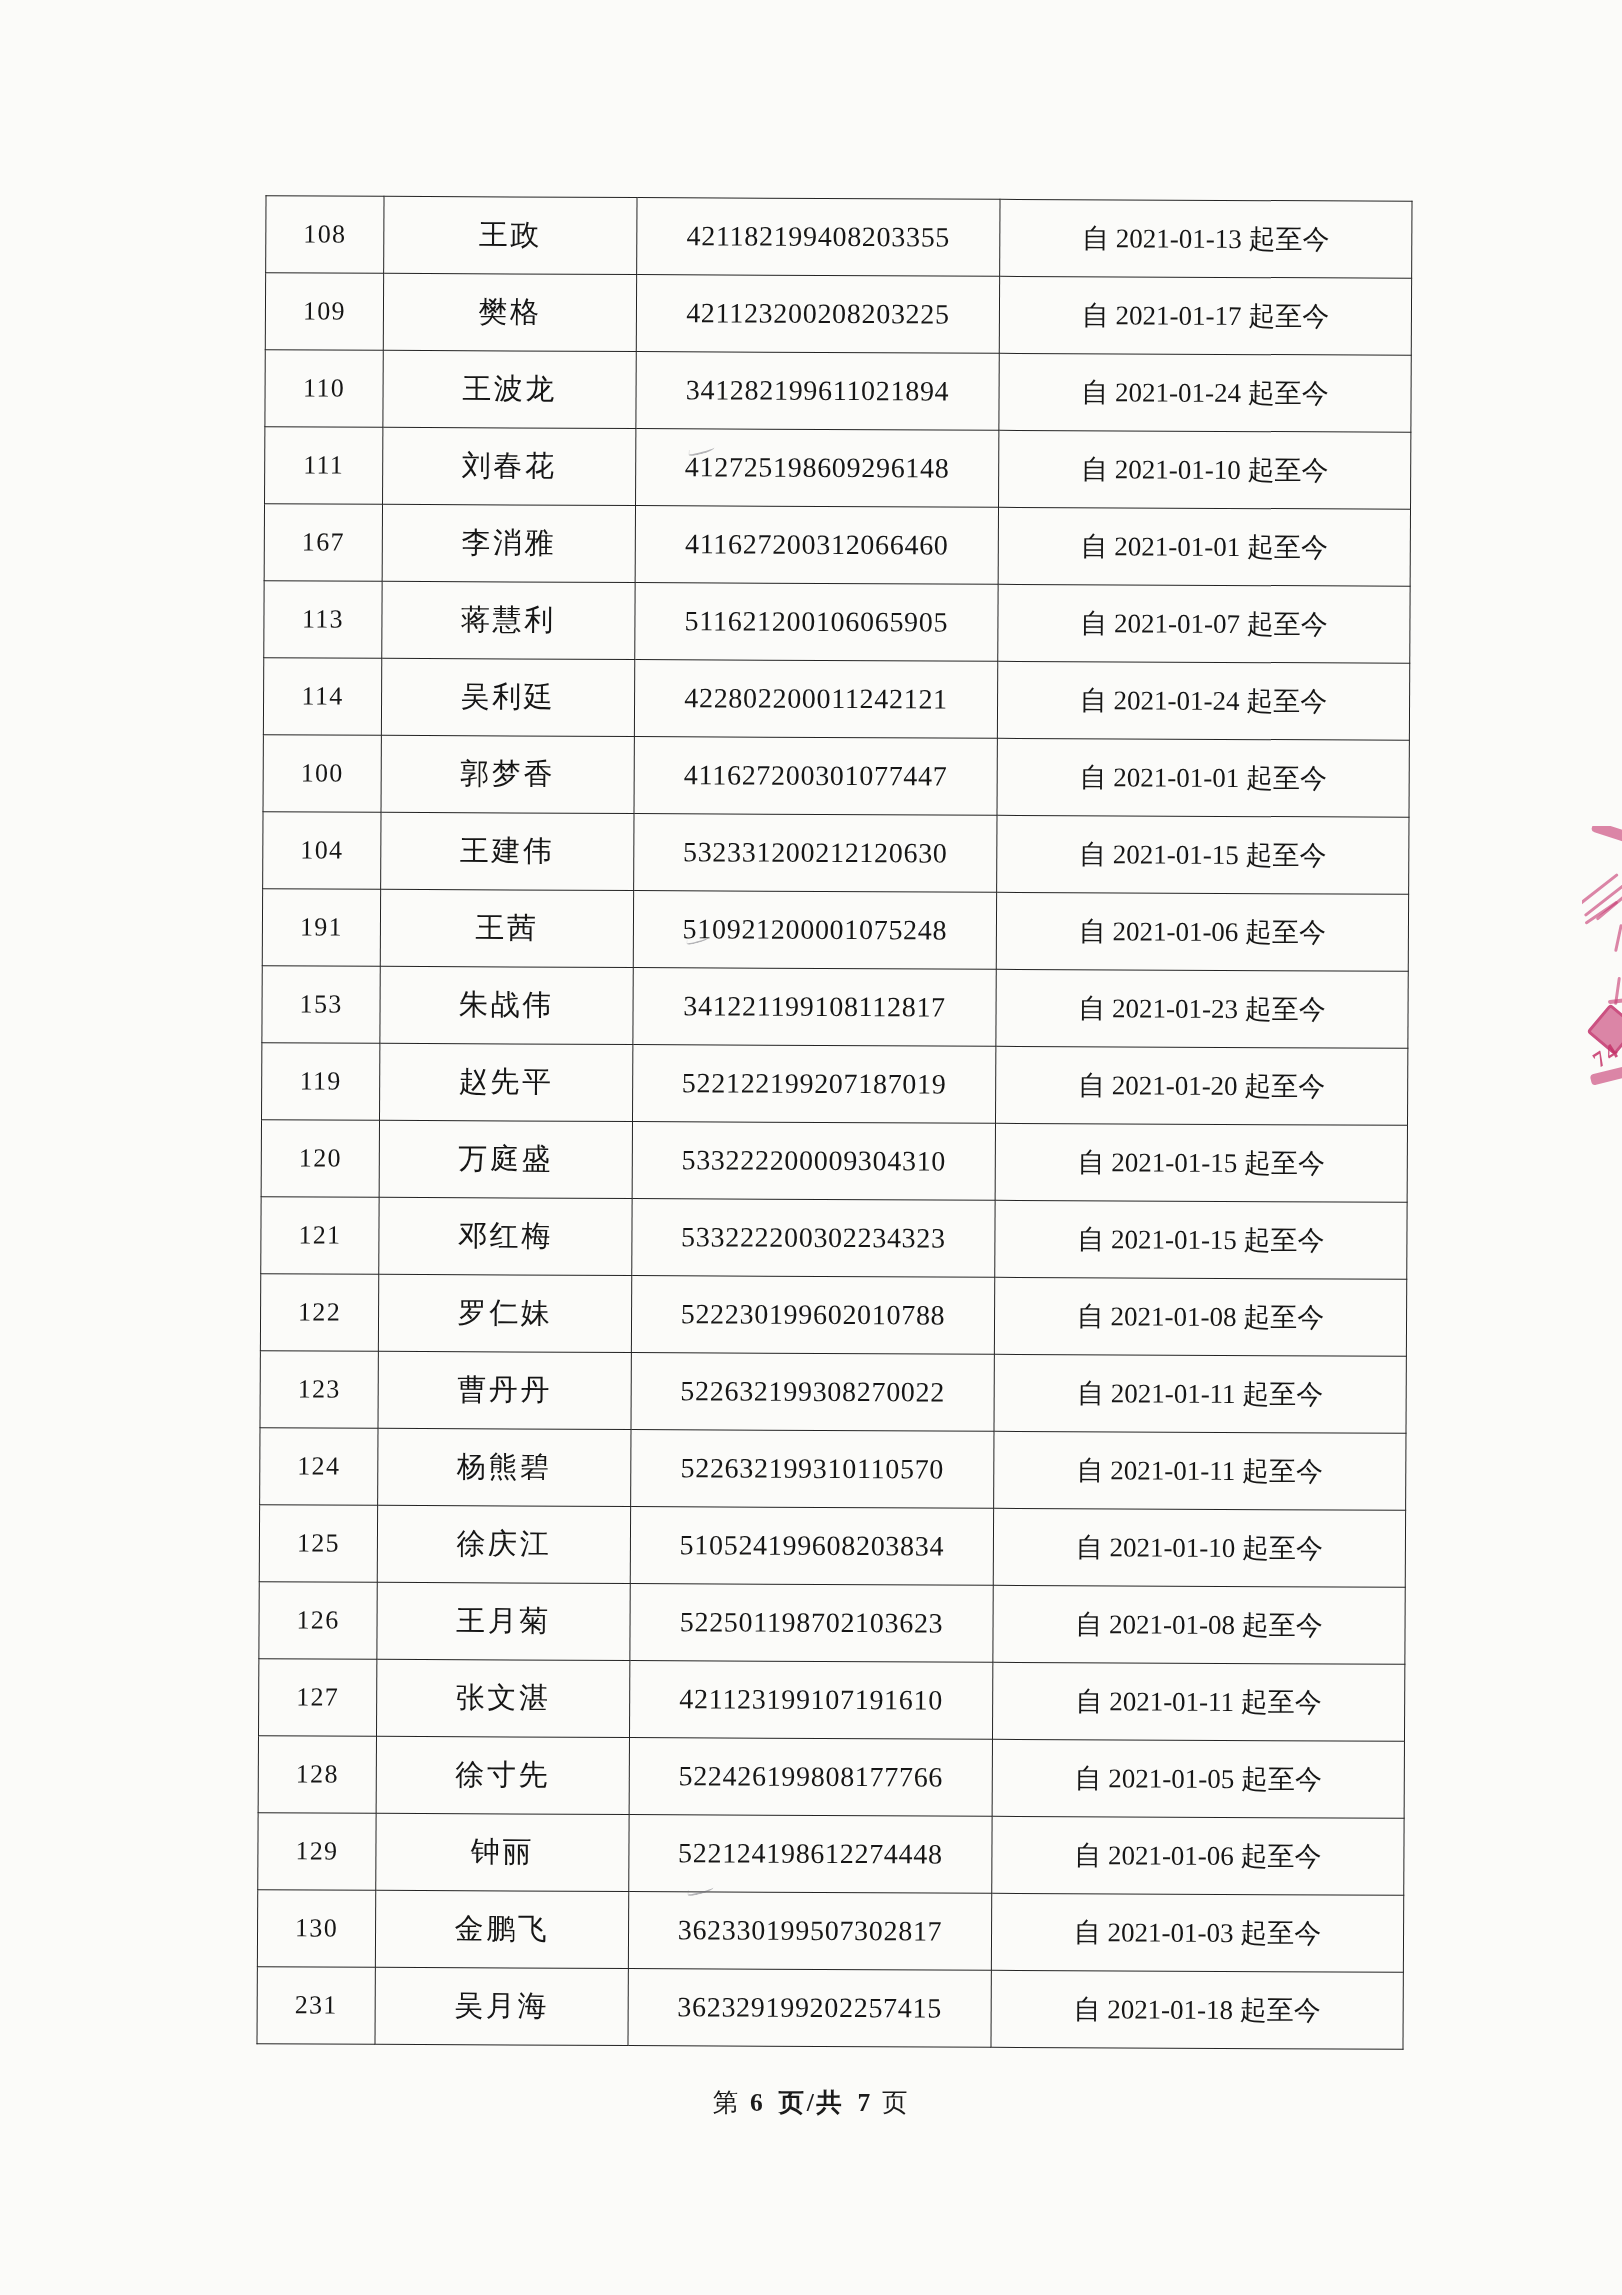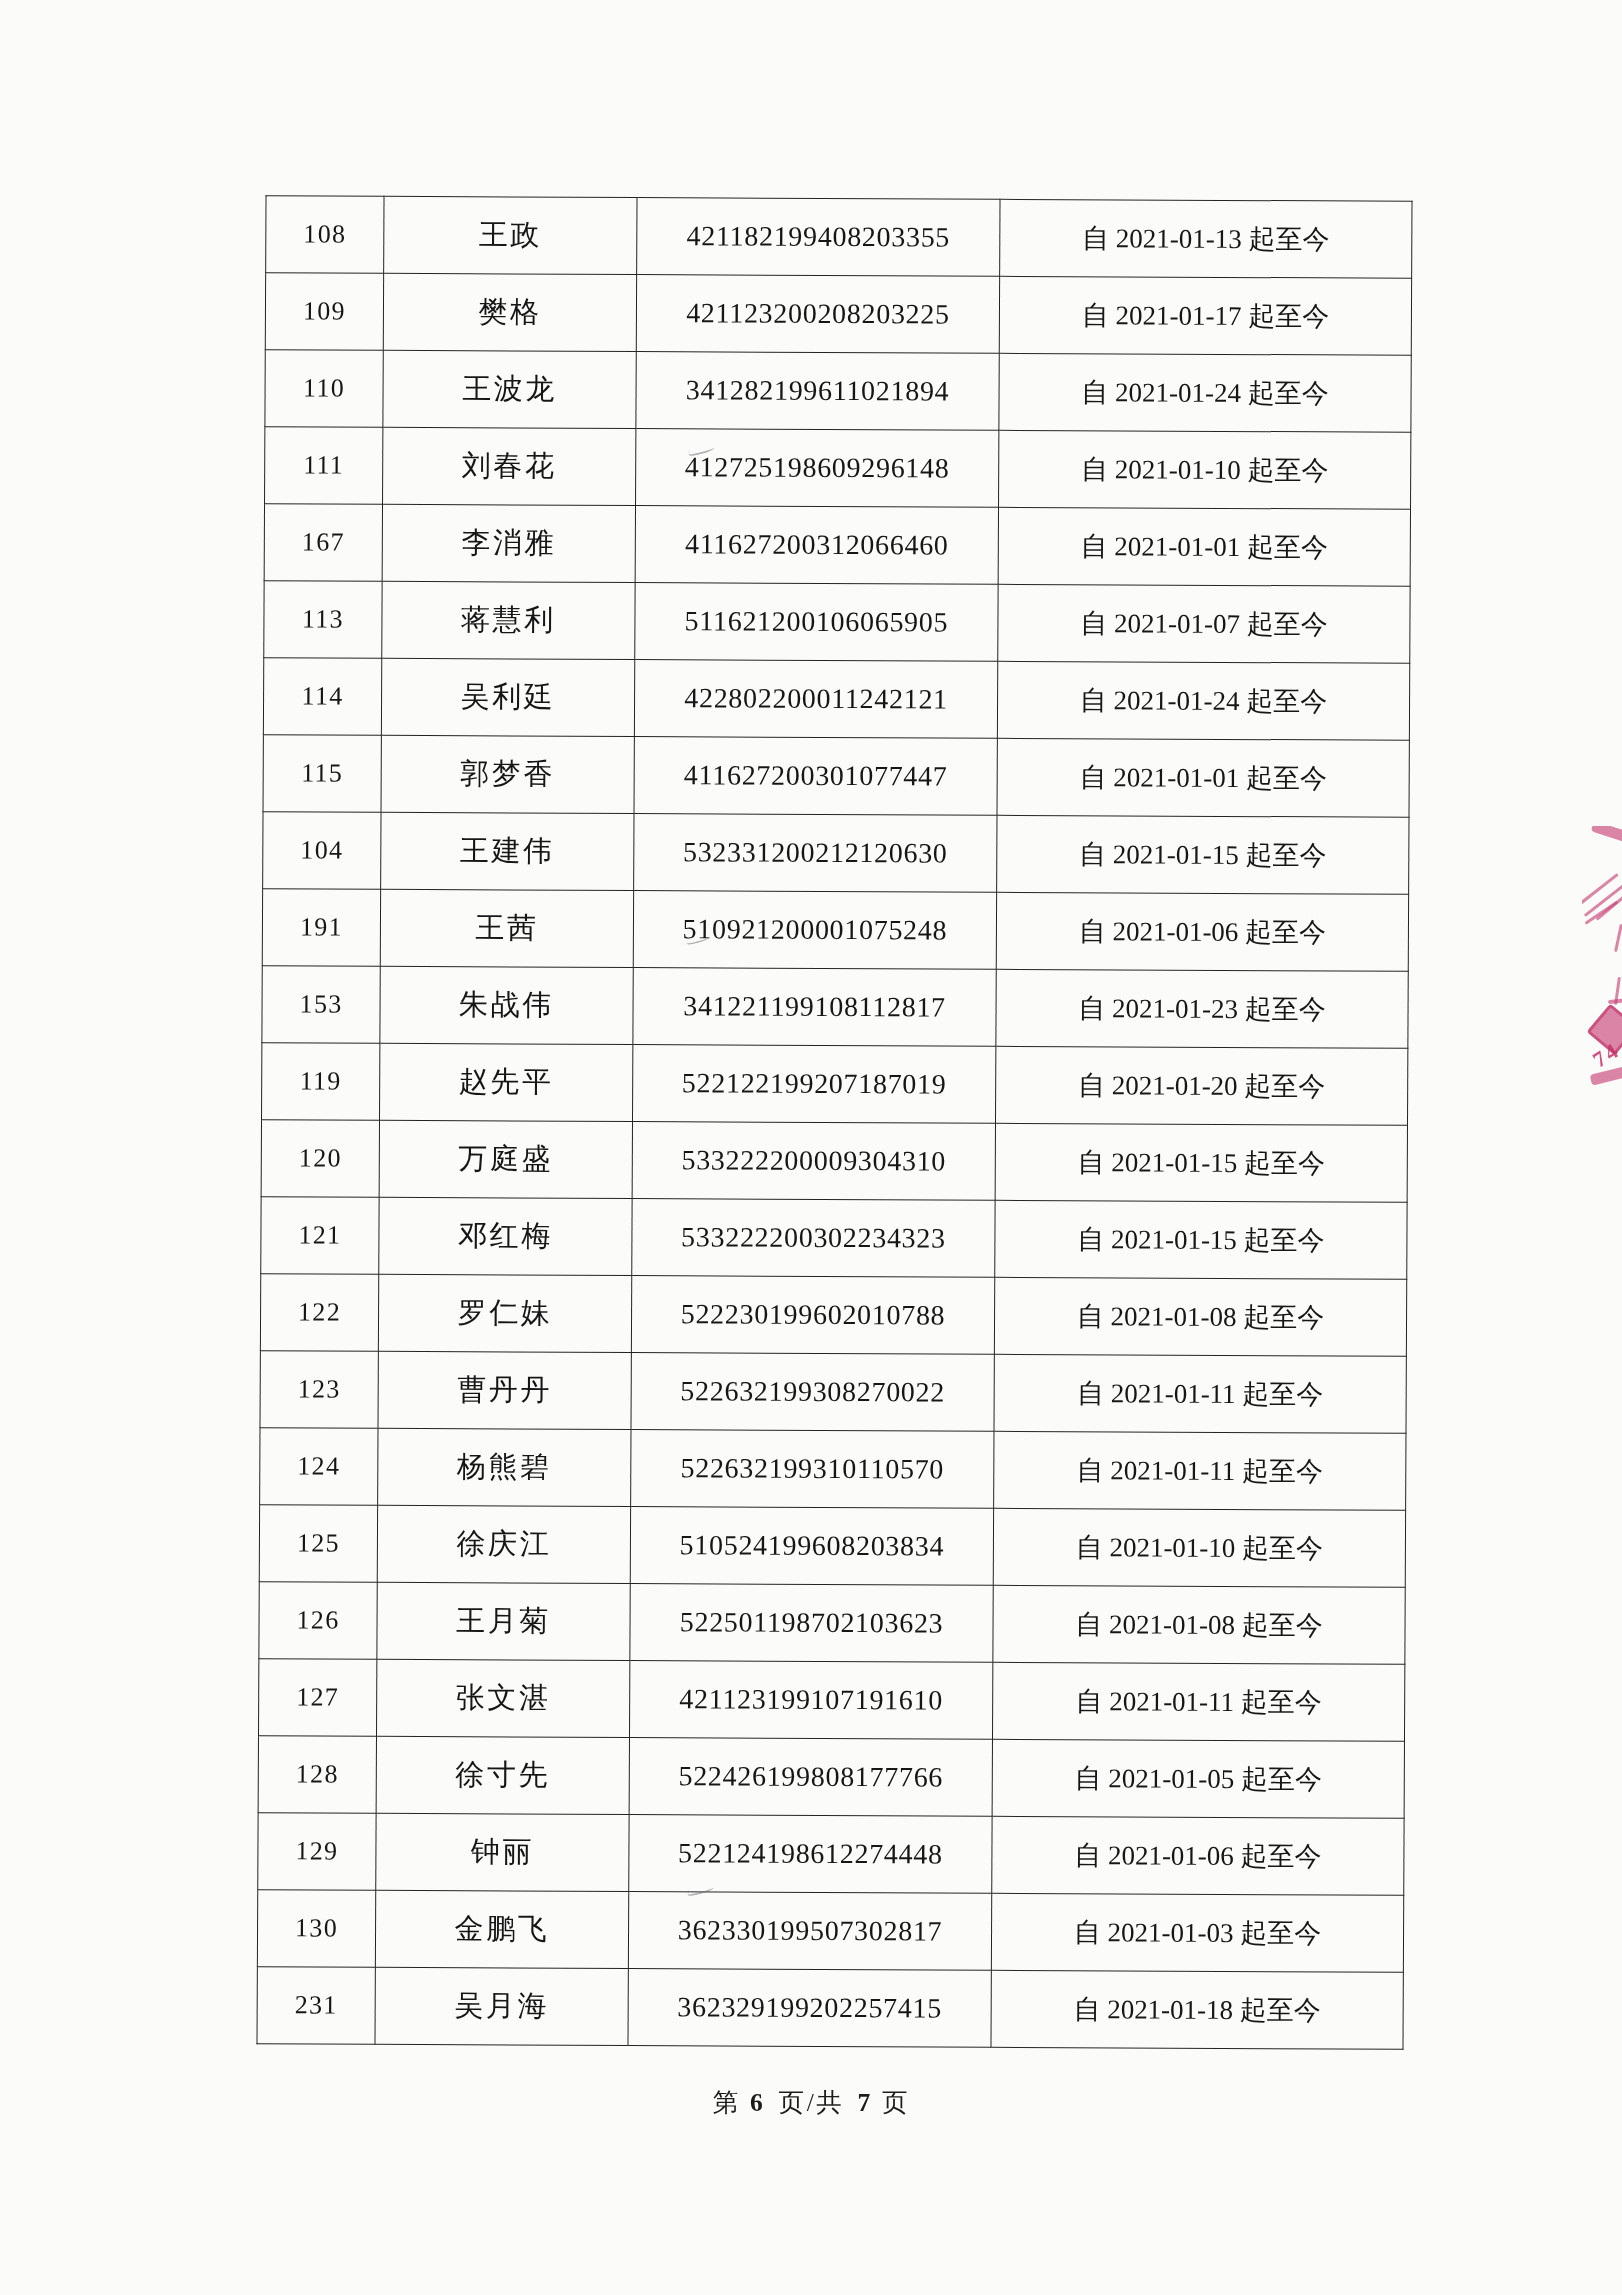--- a/index.html
+++ b/index.html
@@ -29,21 +29,21 @@
   td.col-name{font-size:29px;letter-spacing:2.6px;}
   td.col-id{font-size:28px;letter-spacing:0.7px;}
   td.col-period{font-size:27px;}
 
   
   .footer{
     position:absolute;top:2085px;left:0;width:1623px;
     text-align:center;font-size:25.5px;letter-spacing:2.6px;color:#1b1b1b;
   }
   .footer .num{font-weight:bold;padding:0 9.2px;}
-  .footer .gap{padding:0 3.9px;}
+  .footer .gap{padding:0 3.9px;font-weight:bold;}
 
   
   .stamp{
     position:absolute;left:1582px;top:826px;width:41px;height:262px;
     overflow:hidden;pointer-events:none;
   }
   .stamp .sp{position:absolute;background:rgba(198,60,114,0.62);border-radius:3.9px;}
   .s-bar-top{left:9.2px;top:3.9px;width:62px;height:10.5px;transform:rotate(18deg);}
   .s-stroke1{left:13px;top:38px;width:3.3px;height:54px;transform:rotate(52deg);background:rgba(189,52,108,0.75);}
   .s-stroke2{left:23.6px;top:43px;width:3.3px;height:58px;transform:rotate(52deg);background:rgba(189,52,108,0.7);}
@@ -127,21 +127,21 @@
           <td class="col-id">511621200106065905</td>
           <td class="col-period">自 2021-01-07 起至今</td>
         </tr>
         <tr>
           <td class="col-no">114</td>
           <td class="col-name">吴利廷</td>
           <td class="col-id">422802200011242121</td>
           <td class="col-period">自 2021-01-24 起至今</td>
         </tr>
         <tr>
-          <td class="col-no">115</td>
+          <td class="col-no">100</td>
           <td class="col-name">郭梦香</td>
           <td class="col-id">411627200301077447</td>
           <td class="col-period">自 2021-01-01 起至今</td>
         </tr>
         <tr>
           <td class="col-no">104</td>
           <td class="col-name">王建伟</td>
           <td class="col-id">532331200212120630</td>
           <td class="col-period">自 2021-01-15 起至今</td>
         </tr>

